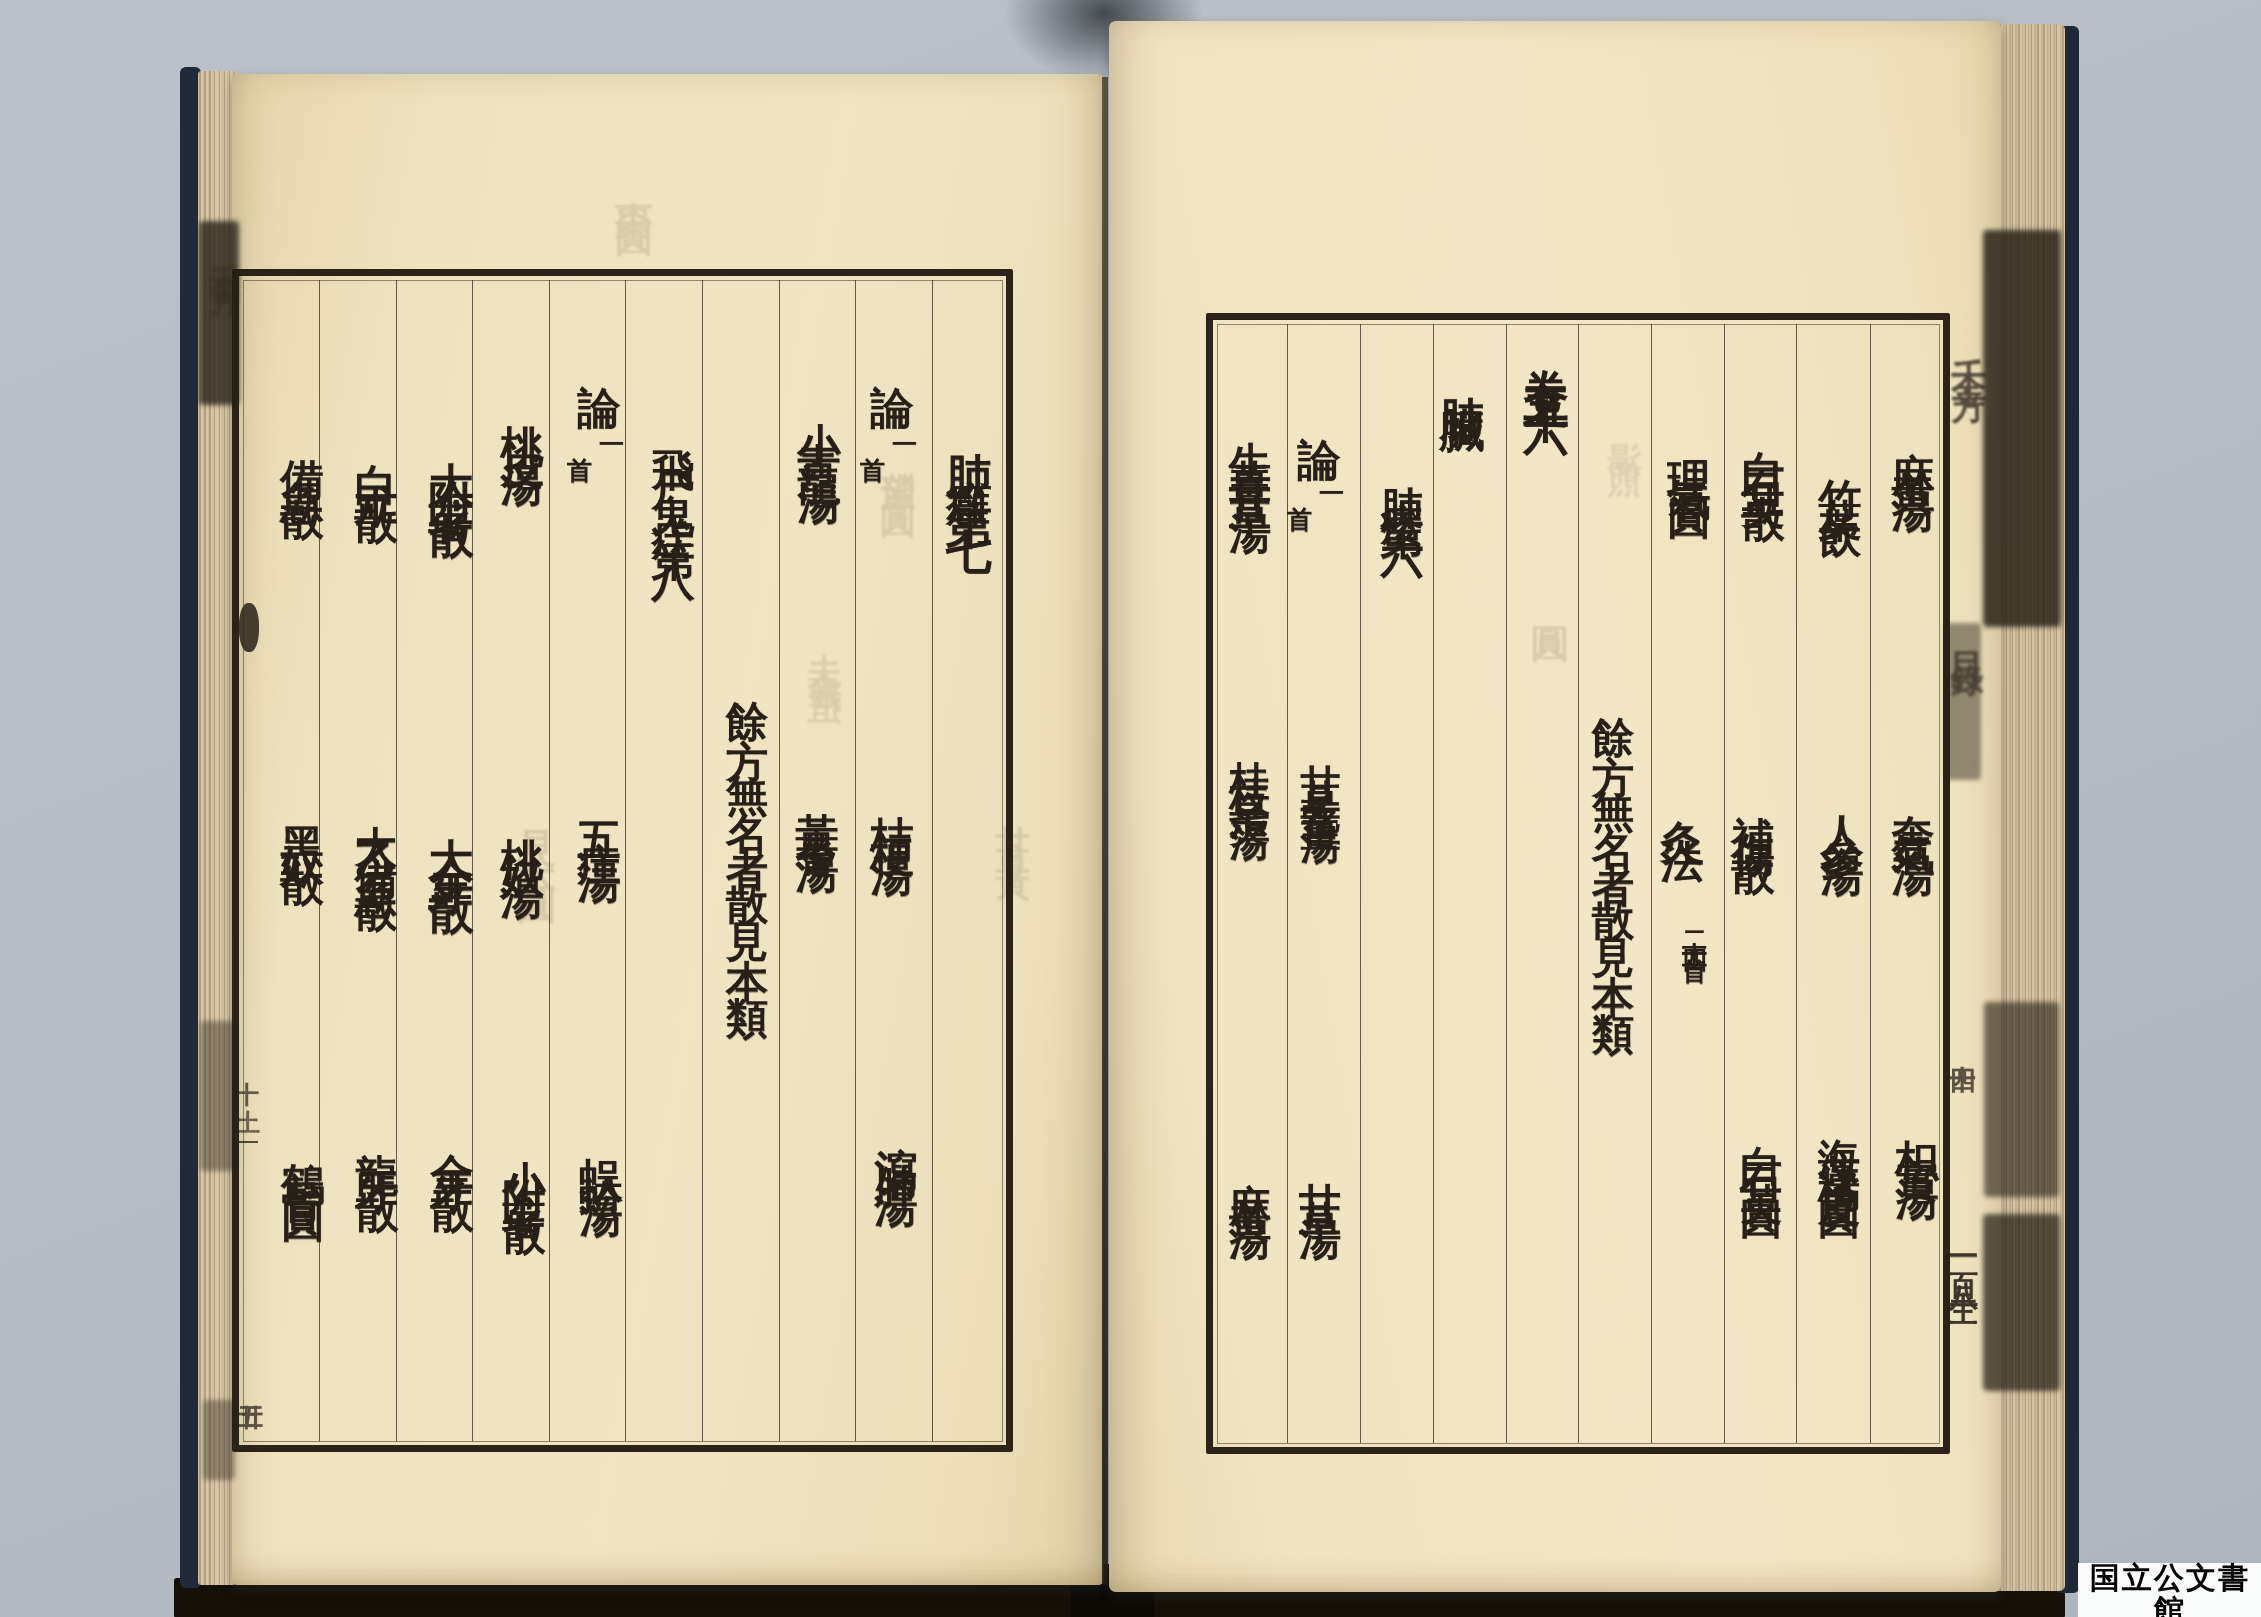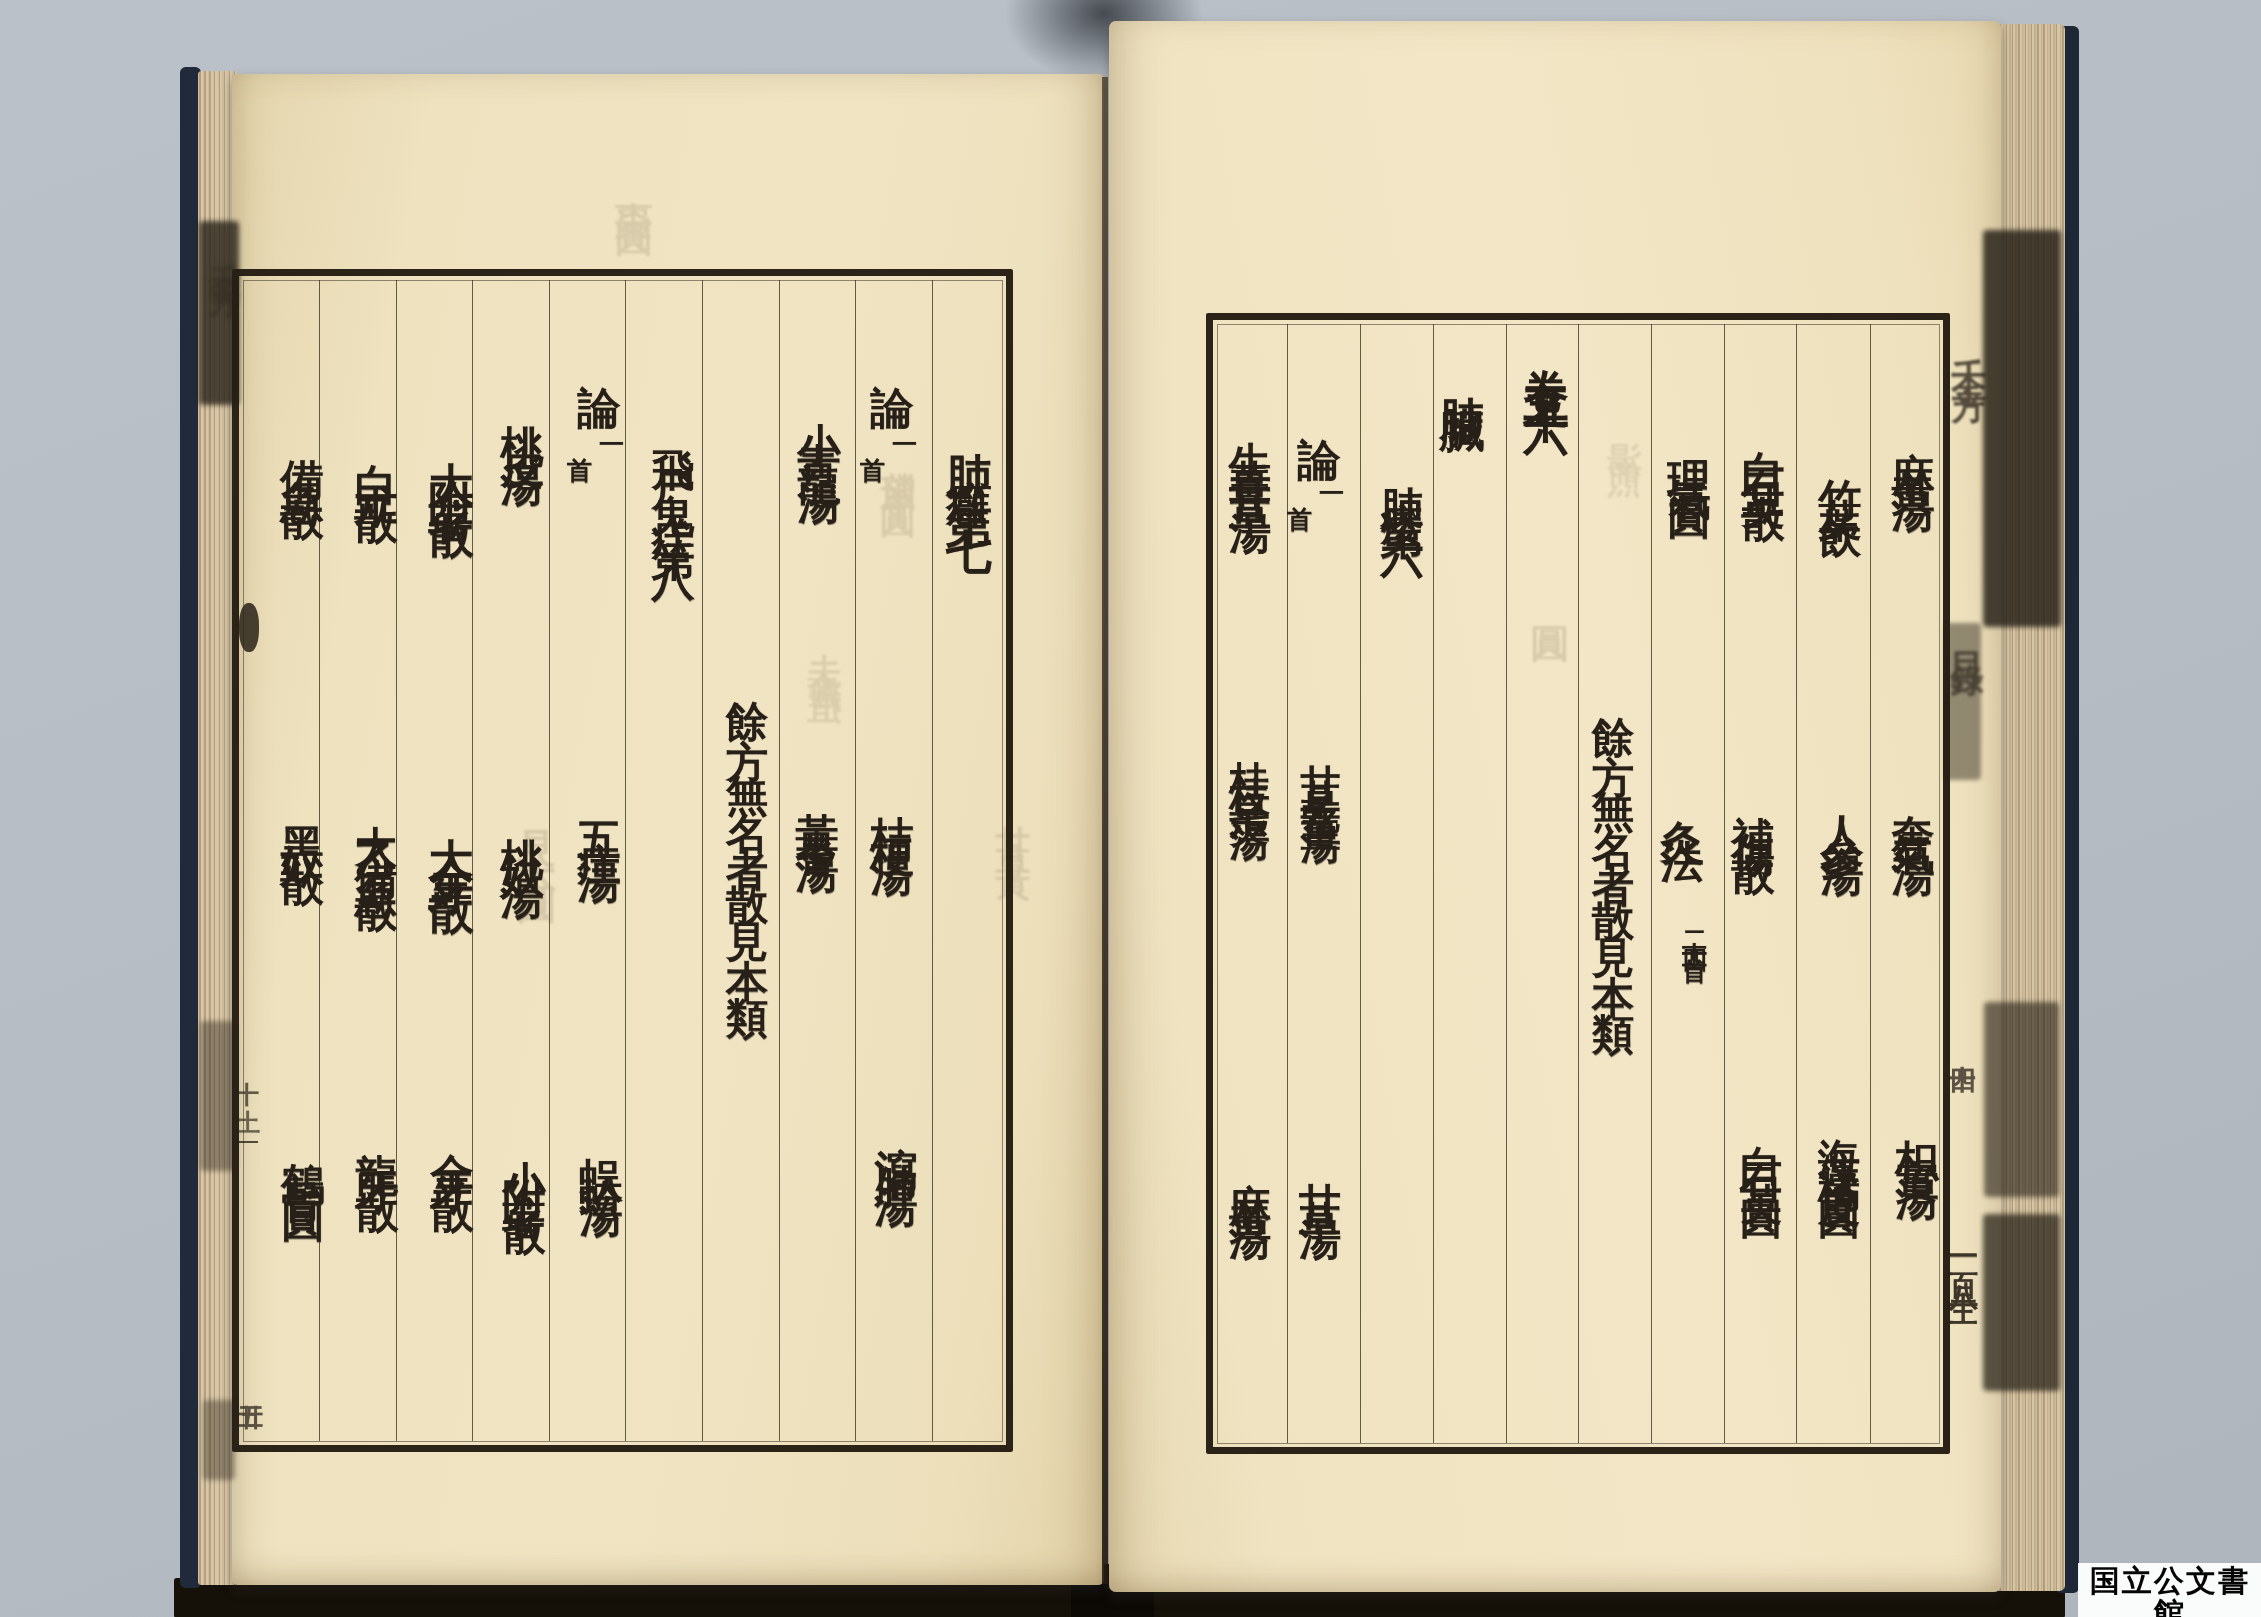--- a/index.html
+++ b/index.html
@@ -1,19 +1,19 @@
 <!DOCTYPE html>
 <html style="--table: #b7bec5; --paper: #f0e4c3; --ink: #262018; --cover: #212a3a; --edge_stack: #c9b795; --band: #161108; --watermark_bg: #ffffff;font-size:11px"><head>
 <meta charset="utf-8">
 <style>
   html,body{margin:0;padding:0;background:#b7bec5;}
   .stage{position:relative;width:2261px;height:1618px;overflow:hidden;
     background:linear-gradient(160deg,#bac1c8 0%,#b5bcc3 55%,#aeb5bc 100%);
     font-family:"Liberation Serif","DejaVu Serif",serif;}
-  .abs{position:absolute;}
+  .abs{position:absolute;font-family:Liberation Mono, monospace;}
   
   .top-blob{left:1005px;top:-56px;width:198px;height:139px;
     background:radial-gradient(closest-side,rgba(62,68,74,.95),rgba(62,68,74,0));}
   .bottom-band{left:174px;top:1578px;width:1891px;height:40px;background:#161108;border-radius:2.8px;}
   .cradle-stick{left:1071px;top:1564px;width:83px;height:54px;background:#0d0a06;}
   
   .cover-left{left:180px;top:67px;width:21px;height:1521px;background:#212a3a;border-radius:5.6px;}
   .cover-right{left:2055px;top:26.4px;width:24px;height:1567px;background:#1e2736;border-radius:5.6px;}
   .edge-stack{background:#c9b795;}
   .stack-left{left:198px;top:71px;width:39px;height:1514px;border-radius:3.5px;

